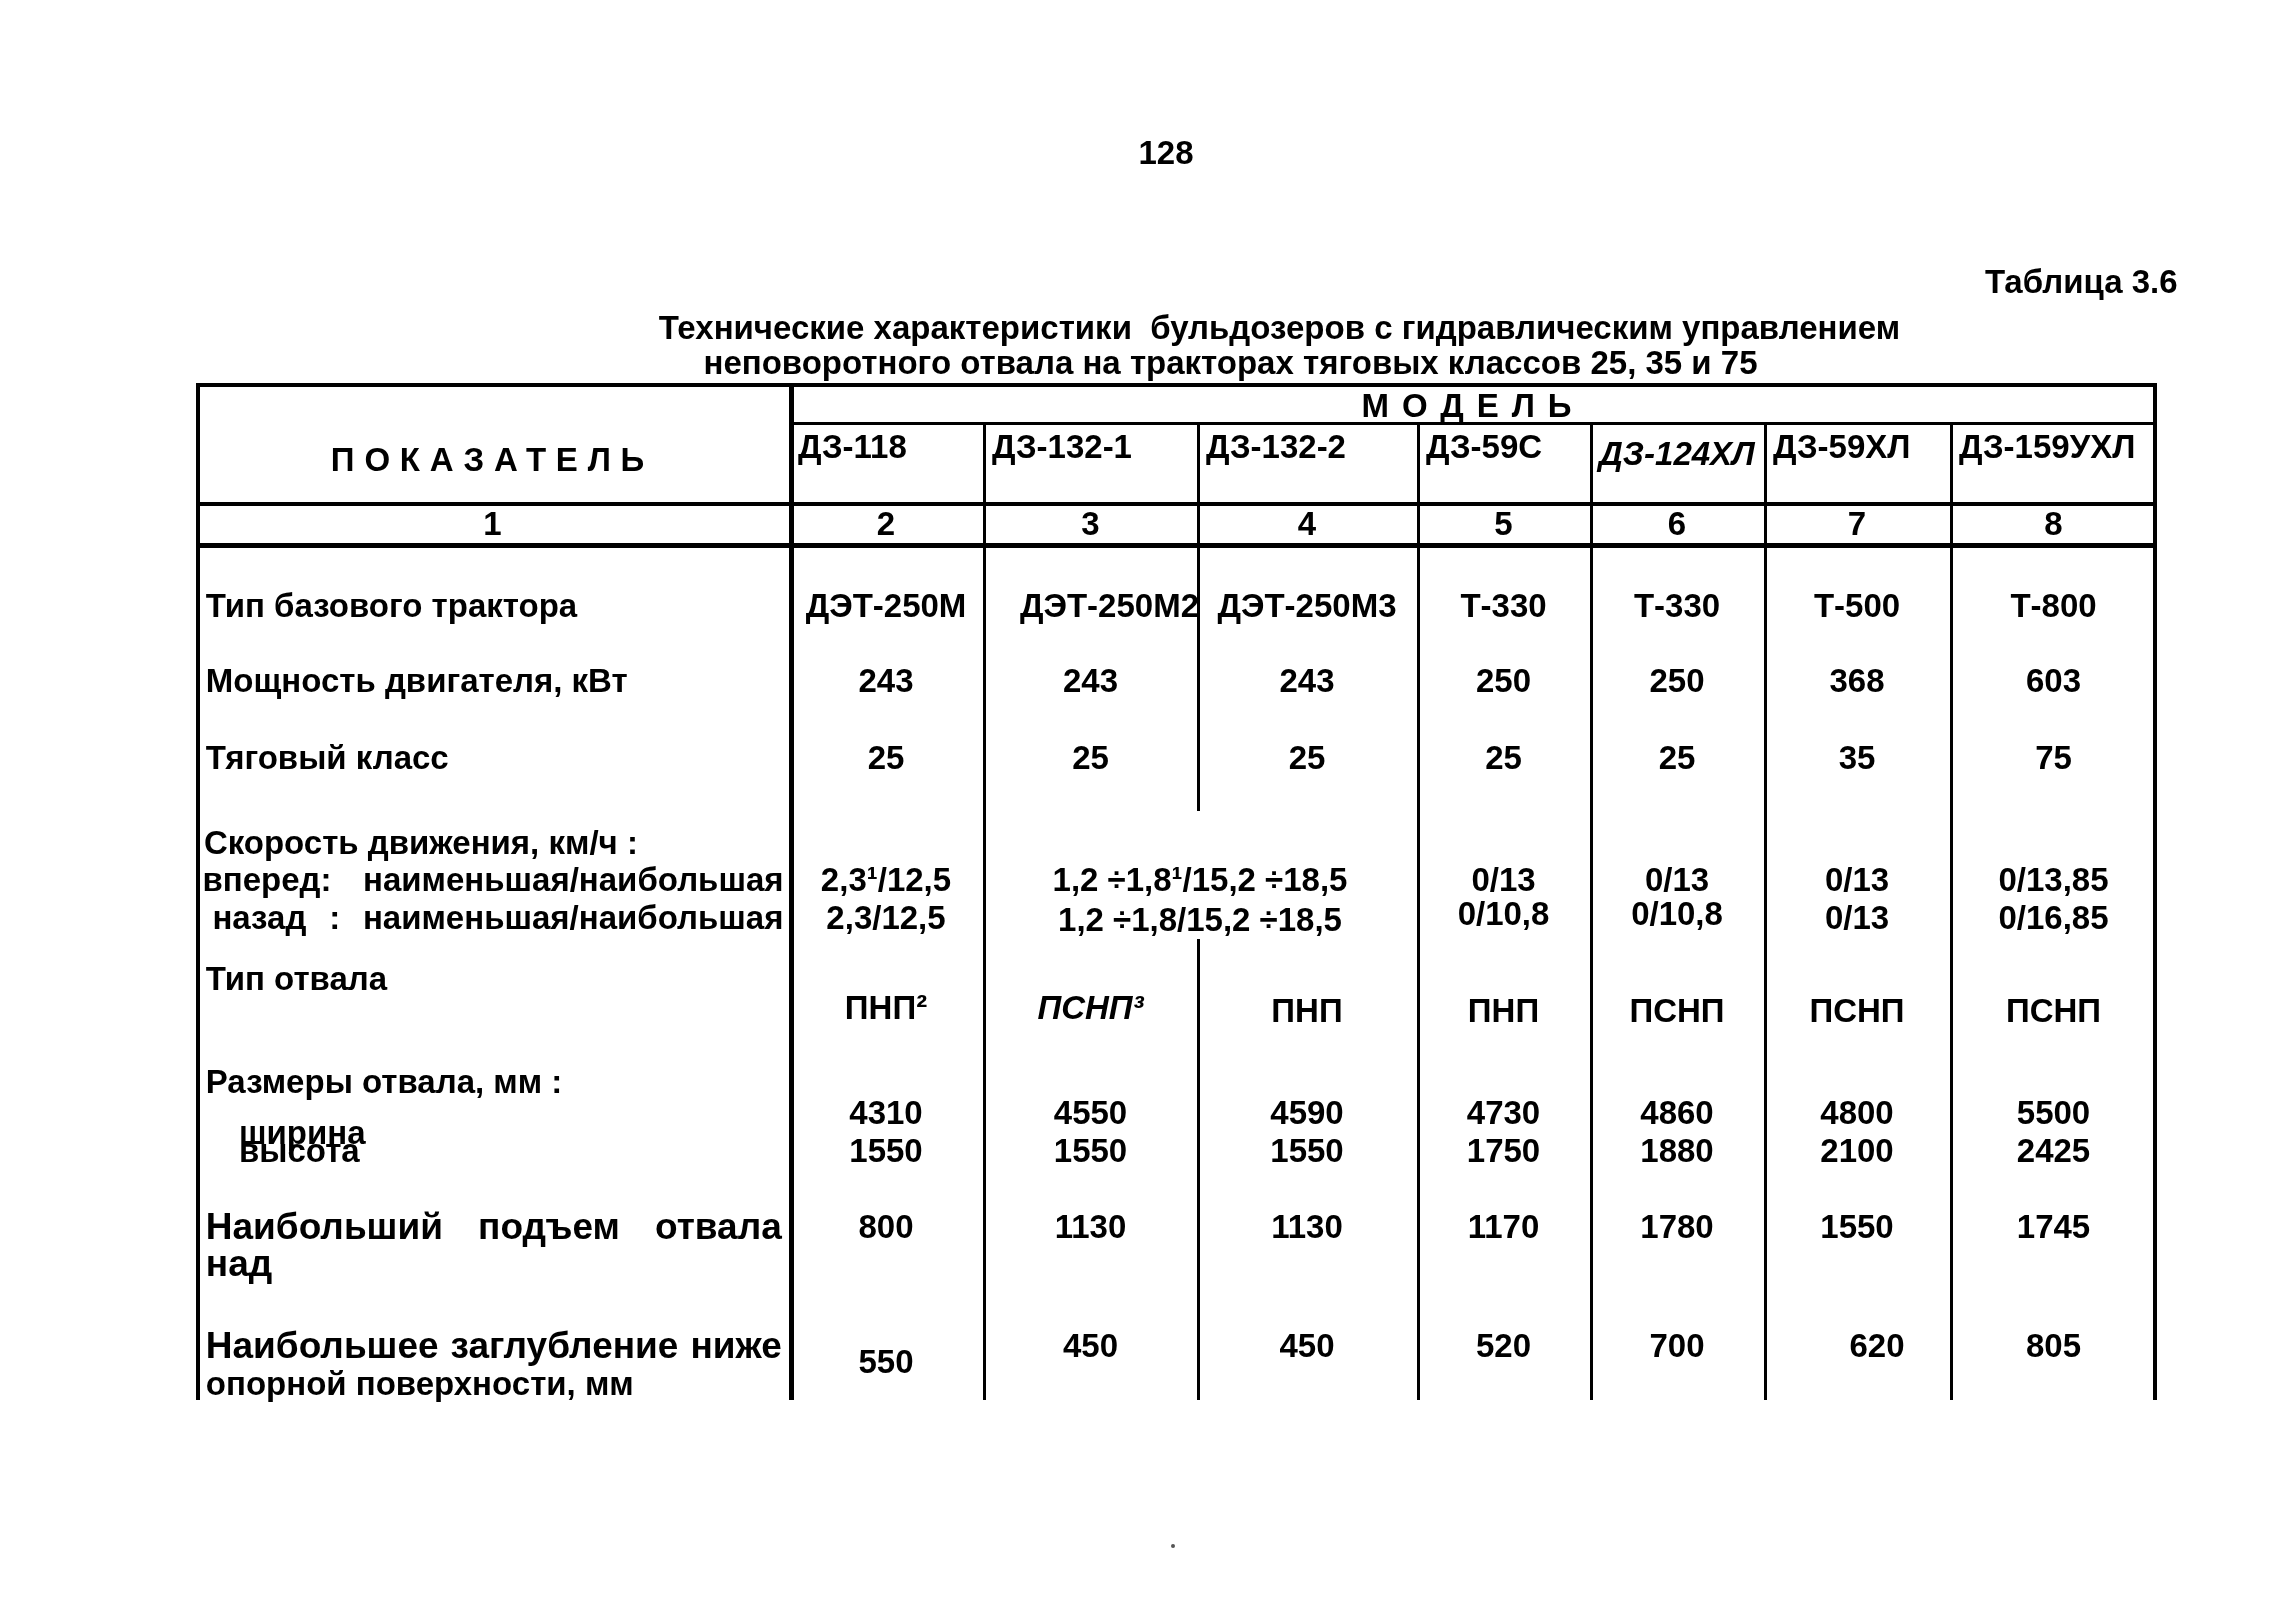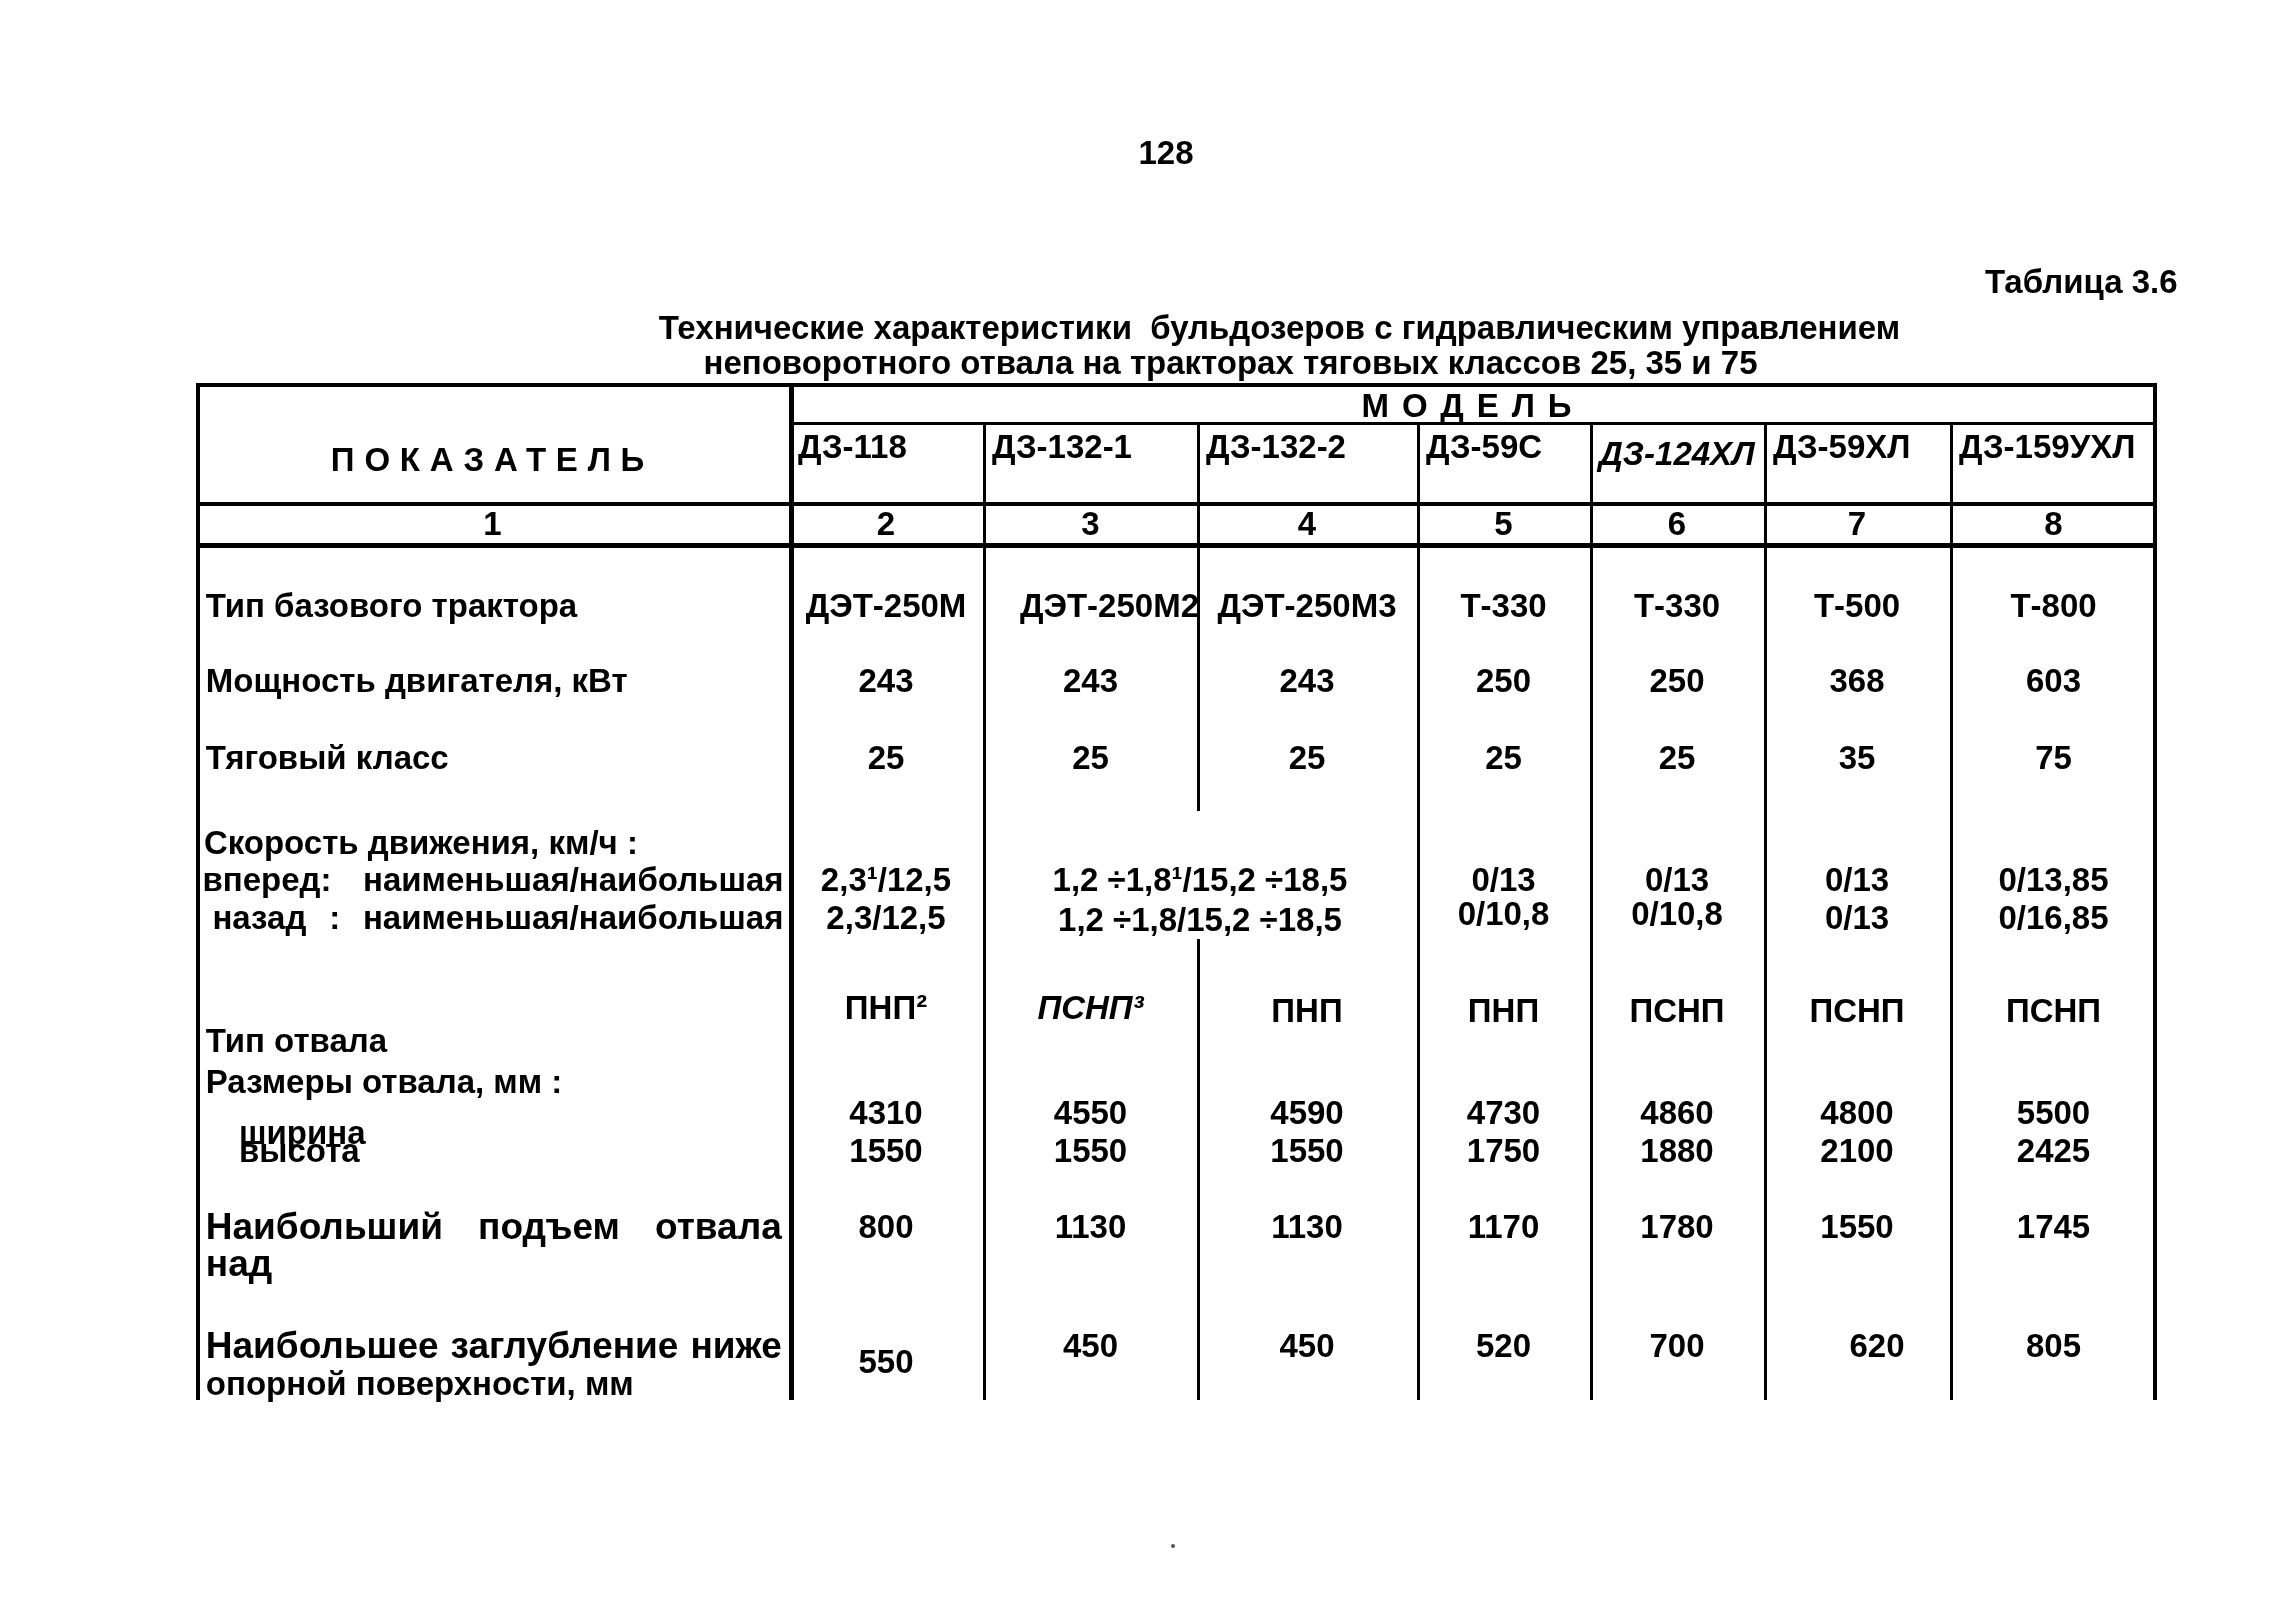--- a/index.html
+++ b/index.html
@@ -129,21 +129,21 @@
       <span>:</span>
       <span>наименьшая/наибольшая</span>
     </div>
     <div class="cell" style="left:593px;top:516px;width:194px;">2,3/12,5</div>
     <div class="cell" style="left:787px;top:518px;width:434px;">1,2 ÷1,8/15,2 ÷18,5</div>
     <div class="cell" style="left:1221px;top:512px;width:173px;">0/10,8</div>
     <div class="cell" style="left:1394px;top:512px;width:174px;">0/10,8</div>
     <div class="cell" style="left:1568px;top:516px;width:186px;">0/13</div>
     <div class="cell" style="left:1754px;top:516px;width:207px;">0/16,85</div>
 
-    <div class="lbl" style="left:9.8px;top:639px;">Тип отвала</div>
+    <div class="lbl" style="left:9.8px;top:577px;">Тип отвала</div>
     <div class="cell" style="left:593px;top:606px;width:194px;">ПНП²</div>
     <div class="cell" style="left:787px;top:606px;width:215px;font-style:italic;">ПСНП³</div>
     <div class="cell" style="left:1001px;top:609px;width:220px;">ПНП</div>
     <div class="cell" style="left:1221px;top:609px;width:173px;">ПНП</div>
     <div class="cell" style="left:1394px;top:609px;width:174px;">ПСНП</div>
     <div class="cell" style="left:1568px;top:609px;width:186px;">ПСНП</div>
     <div class="cell" style="left:1754px;top:609px;width:207px;">ПСНП</div>
 
     <div class="lbl" style="left:9.8px;top:680px;">Размеры отвала, мм :</div>
 

